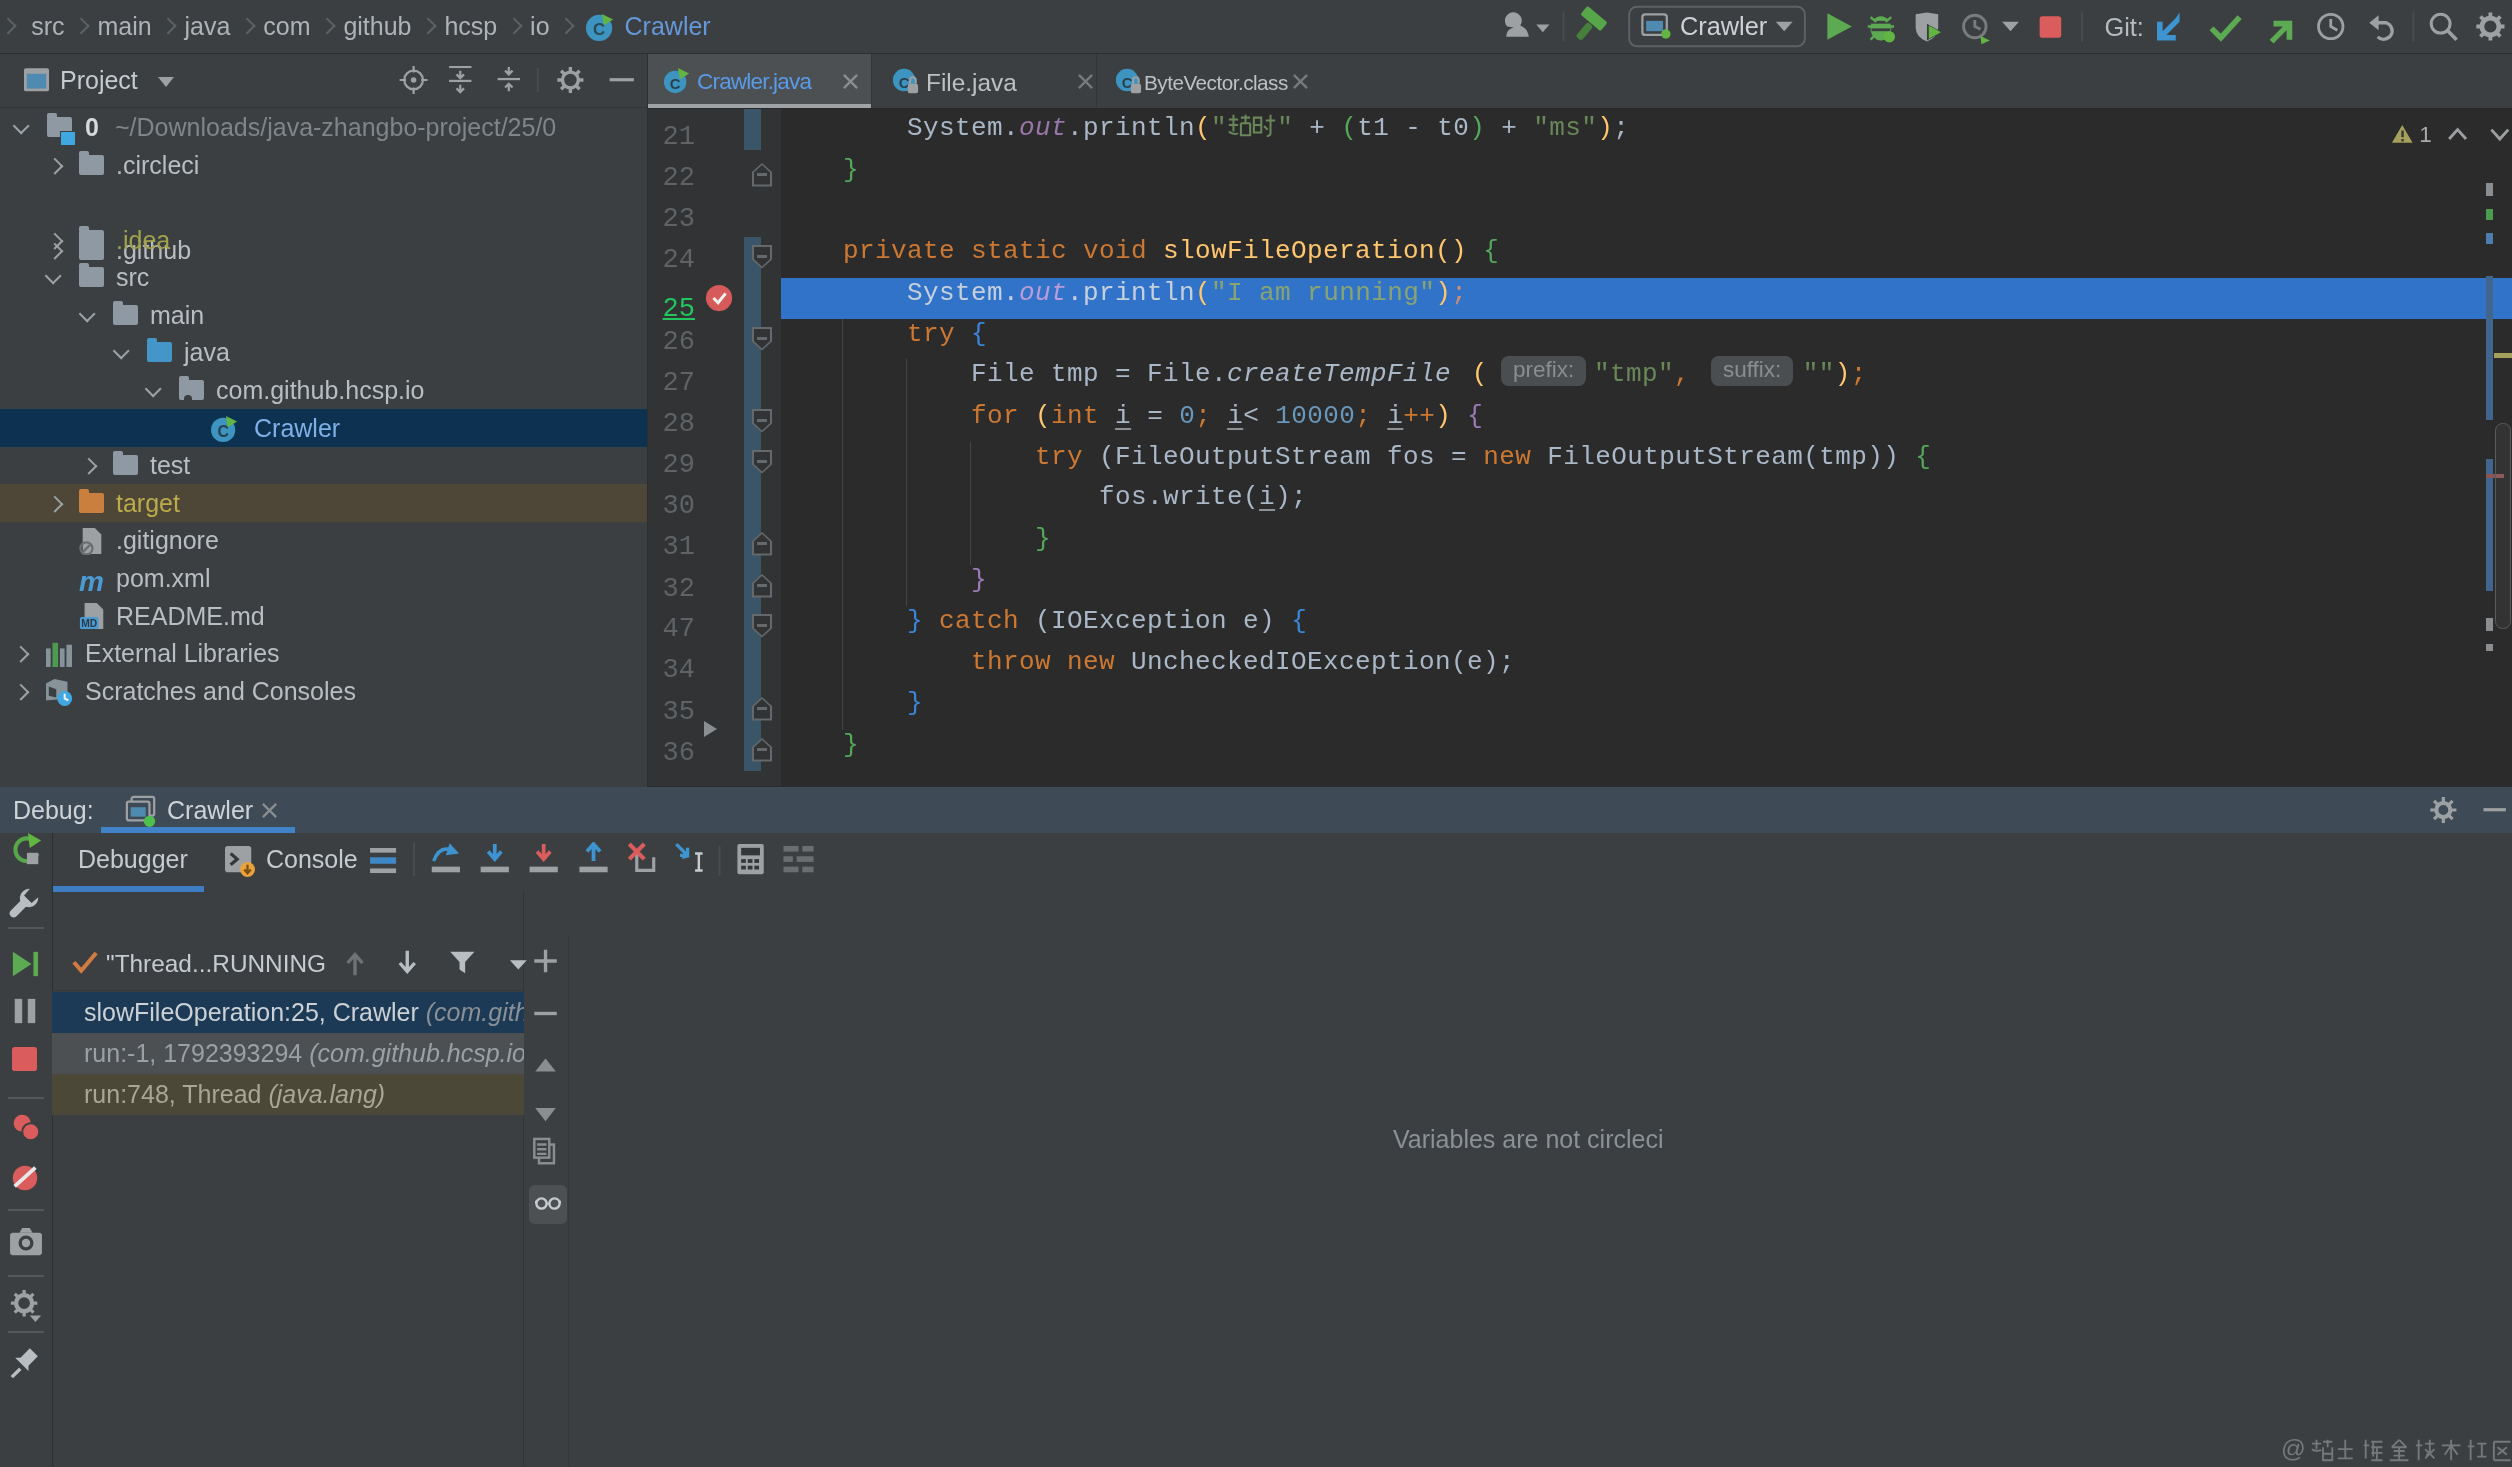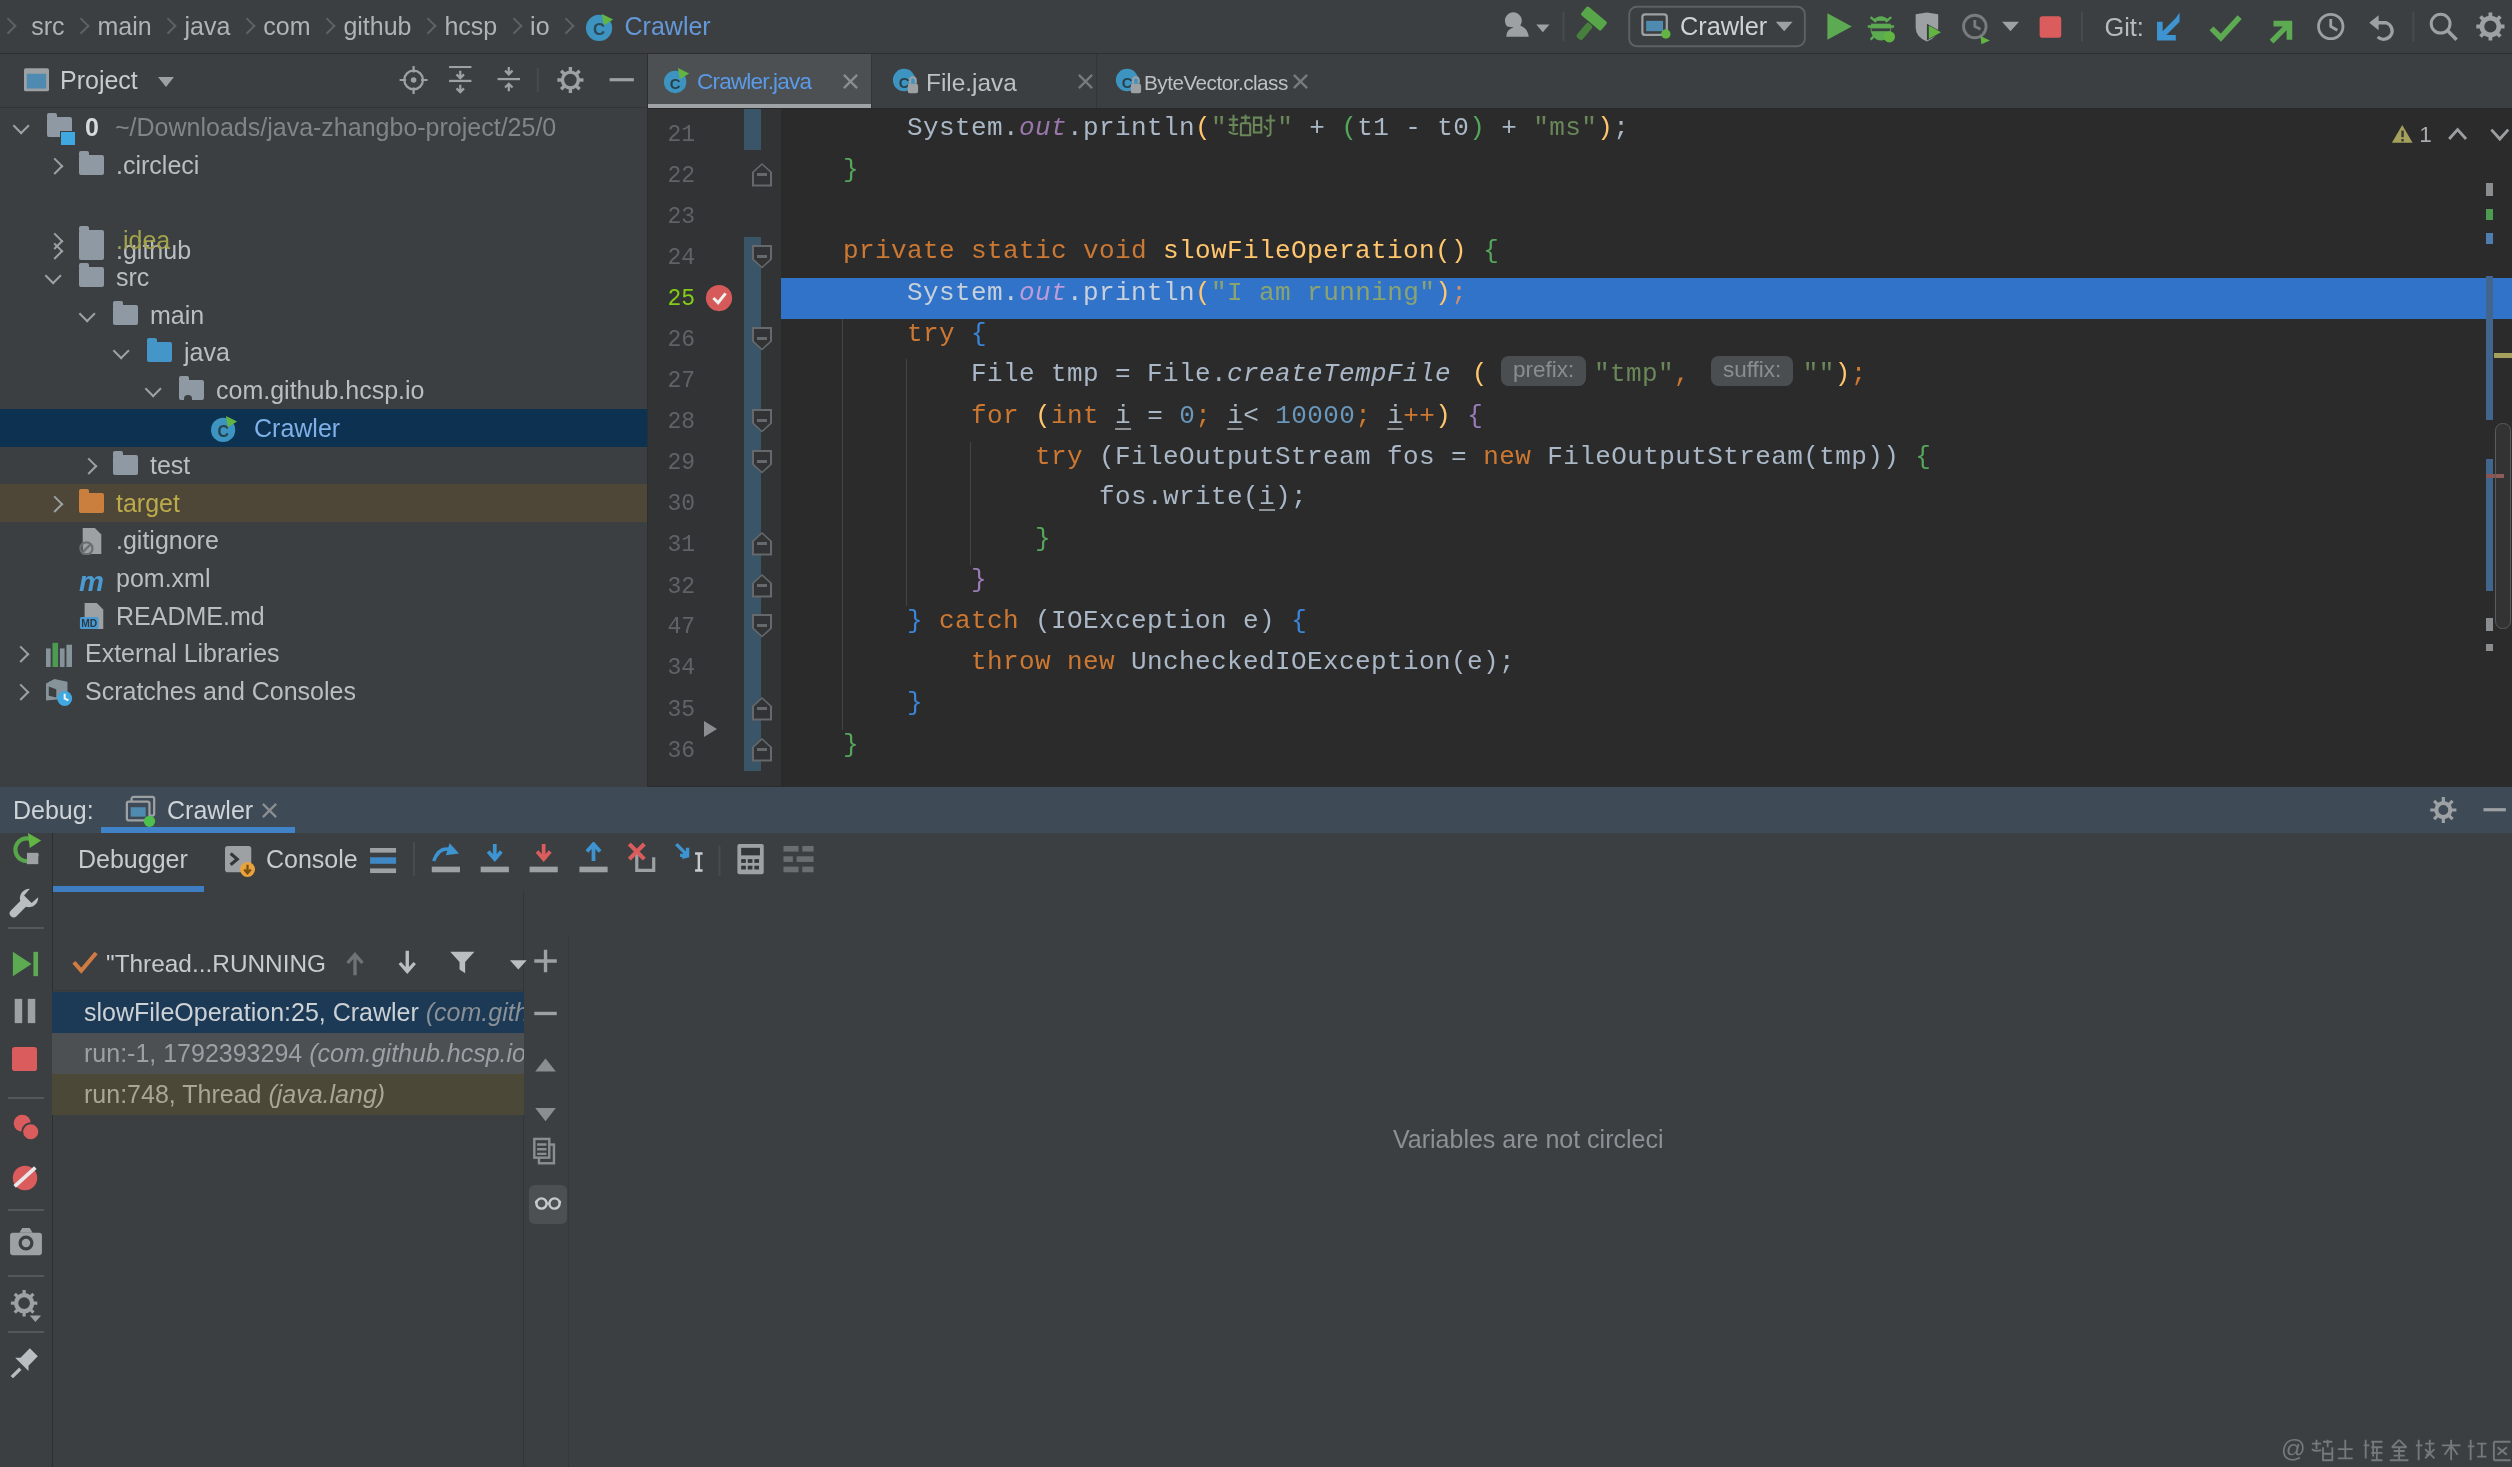--- a/index.html
+++ b/index.html
@@ -7,21 +7,21 @@
 .abs{position:absolute;}
 .crumb{font-size:25px;color:#aeb3b8;}
 .chev{display:inline-block;width:10.3px;height:10.3px;border-top:2.3px solid #5d6266;border-right:2.3px solid #5d6266;transform:rotate(45deg);}
 .row{position:absolute;left:0;width:647px;height:38px;}
 .rowlab{position:absolute;font-size:25px;top:50%;transform:translateY(-50%);white-space:nowrap;}
 .tchev{position:absolute;top:12.2px;width:10.3px;height:10.3px;border-right:2.4px solid #9da2a6;border-bottom:2.4px solid #9da2a6;}
 .tchev.e{transform:rotate(45deg);}
 .tchev.c{transform:rotate(-45deg);top:14px;}
 .folder{position:absolute;top:50%;transform:translateY(-50%);width:25px;height:20px;background:#8e99a3;border-radius:1.9px;}
 .folder:before{content:"";position:absolute;top:-3.8px;left:0;width:10.3px;height:4.7px;background:inherit;border-radius:1.9px 1.9px 0 0;}
-.lnum{position:absolute;width:47px;text-align:right;font-family:"Liberation Mono",monospace;font-size:23px;color:#606366;}
+.lnum{position:absolute;width:47px;text-align:right;font-family:"Liberation Mono",monospace;font-size:27px;color:#606366;}
 .code{position:absolute;left:131px;white-space:pre;font-family:"Liberation Mono",monospace;font-size:26px;letter-spacing:0.4px;color:#a9b7c6;}
 .k{color:#cc7832;}
 .s{color:#6a8759;}
 .n{color:#6897bb;}
 .y{color:#ffc66d;}
 .gr{color:#55a75c;}
 .bl{color:#3b86d8;}
 .pu{color:#9b7bb8;}
 .fld{color:#9876aa;font-style:italic;}
 .it{font-style:italic;}
@@ -332,21 +332,21 @@
 
   <div class="abs" style="left:96px;top:55px;width:17px;height:41px;background:#3a5468;"></div>
   <div class="abs" style="left:96px;top:183px;width:17px;height:534px;background:#3a5468;"></div>
 
   <div class="abs" style="left:133px;top:224px;width:1731px;height:41px;background:#3173c8;"></div>
 
   <div class="lnum" style="top:68px;">21</div>
   <div class="lnum" style="top:109px;">22</div>
   <div class="lnum" style="top:150px;">23</div>
   <div class="lnum" style="top:191px;">24</div>
-  <div class="lnum" style="top:232px;color:#84cc16;">25</div>
+  <div class="lnum" style="top:240px;color:#22c55e;text-decoration:underline;">25</div>
   <div class="lnum" style="top:273px;">26</div>
   <div class="lnum" style="top:314px;">27</div>
   <div class="lnum" style="top:355px;">28</div>
   <div class="lnum" style="top:396px;">29</div>
   <div class="lnum" style="top:437px;">30</div>
   <div class="lnum" style="top:478px;">31</div>
   <div class="lnum" style="top:520px;">32</div>
   <div class="lnum" style="top:560px;">47</div>
   <div class="lnum" style="top:601px;">34</div>
   <div class="lnum" style="top:643px;">35</div>

